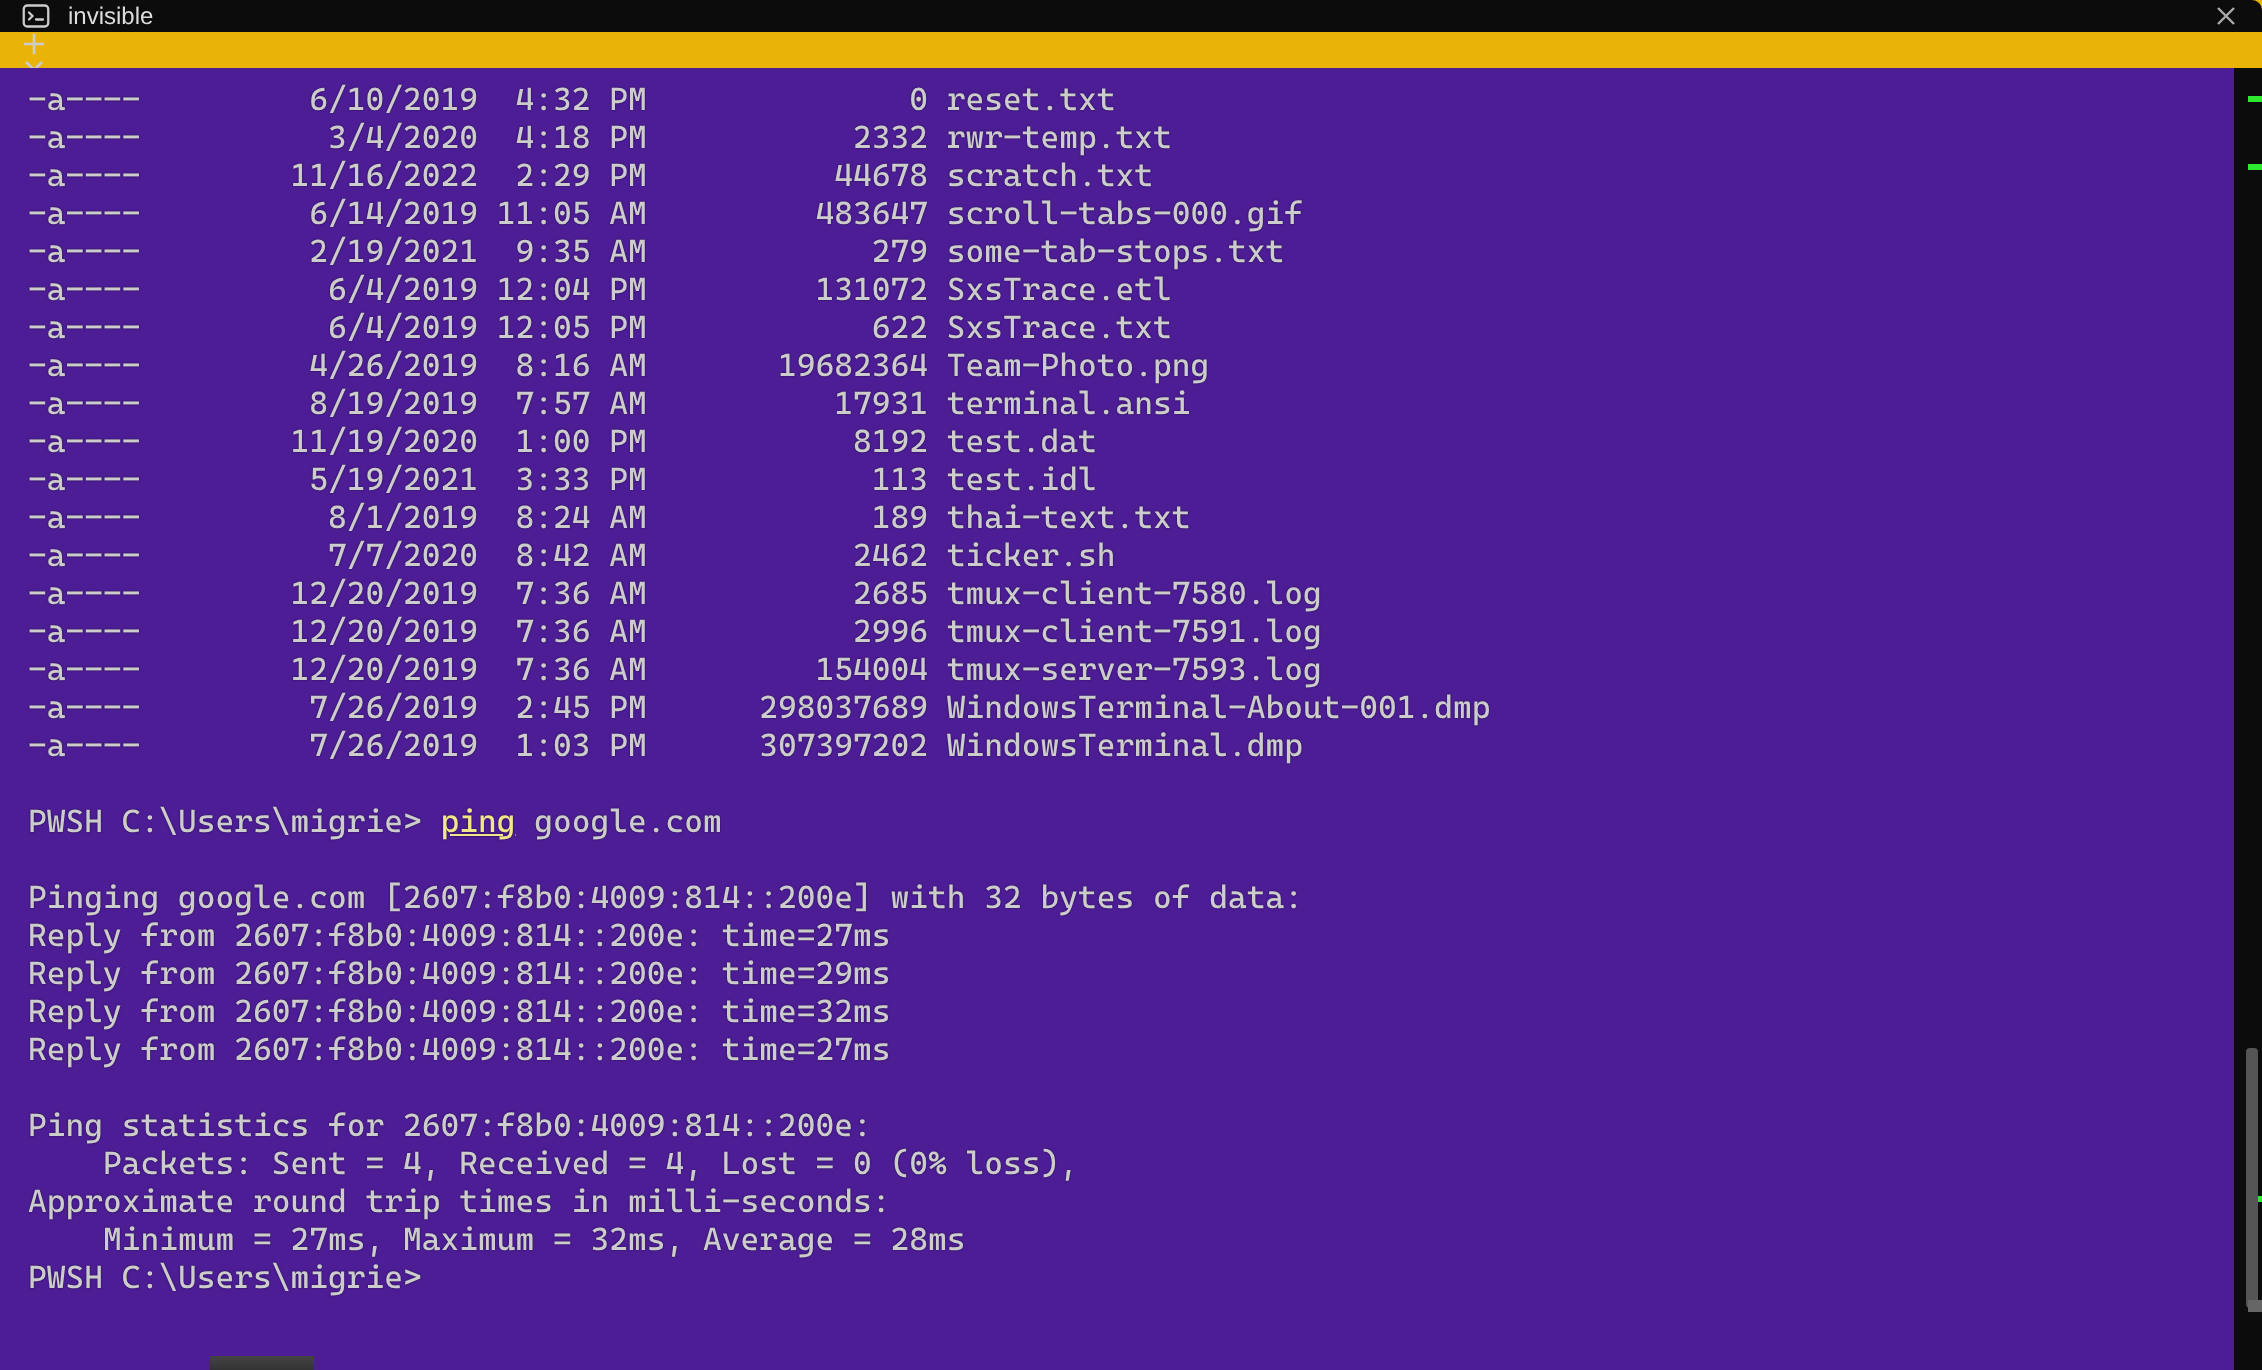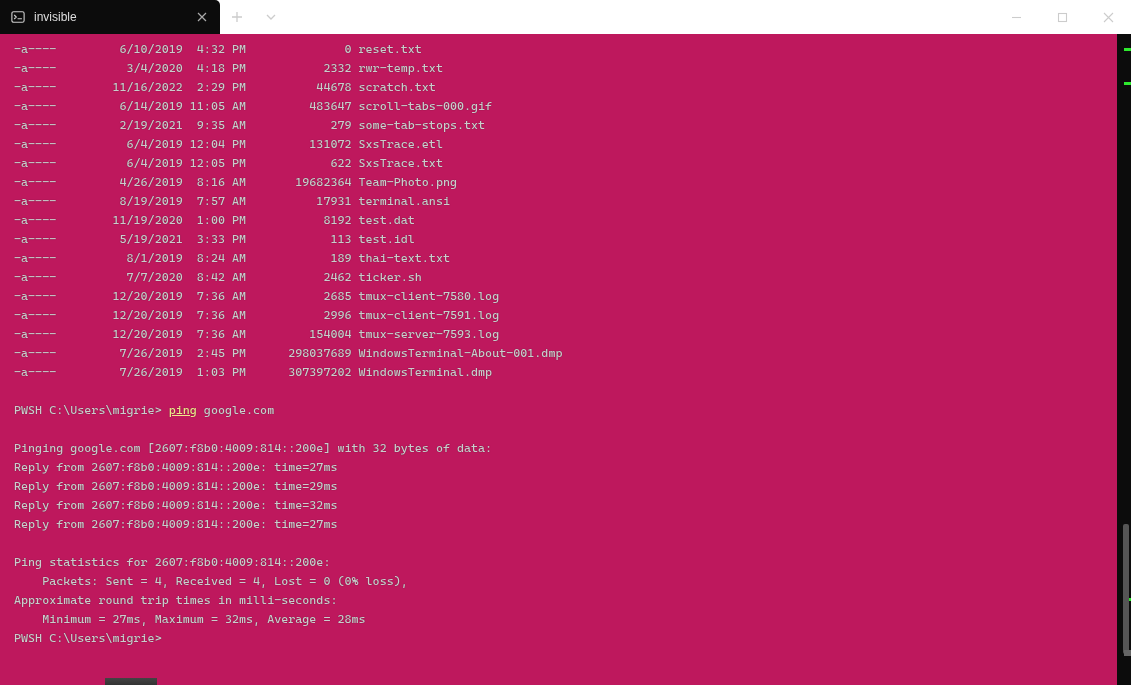--- a/index.html
+++ b/index.html
@@ -6,24 +6,25 @@
   body {
     background: #1a1a1a;
     width: 1131px;
     height: 685px;
     overflow: hidden;
     font-family: Consolas, 'Cascadia Mono', monospace;
     position: relative;
   }
   .titlebar {
     height: 34px;
-    background: #ffffff;
+    background: #eab308;
     display: flex;
     align-items: stretch;
     user-select: none;
+    flex-direction: column;
   }
   .tab {
     display: flex;
     align-items: center;
     background: #0c0c0c;
     padding: 0 10px;
     min-width: 220px;
     gap: 8px;
     color: #ddd;
     font-size: 12px;
@@ -57,23 +58,23 @@
     width: 46px;
     display:flex; align-items:center; justify-content:center;
     color:#ccc;
   }
   .terminal-area {
     position: absolute;
     top: 34px;
     bottom: 0;
     left: 0;
     right: 0;
-    background: #be185d;
+    background: #4c1d95;
     color: #cccccc;
-    font-size: 12px;
+    font-size: 16px;
     line-height: 19px;
     padding: 6px 0 0 14px;
     white-space: pre;
   }
   .line { text-shadow: 0 0 1px rgba(0,0,0,0.6); }
   .cmd-ping { color: #f0e68c; text-decoration: underline; }
   .scroll-gutter {
     position:absolute;
     top:34px;
     right:0;

